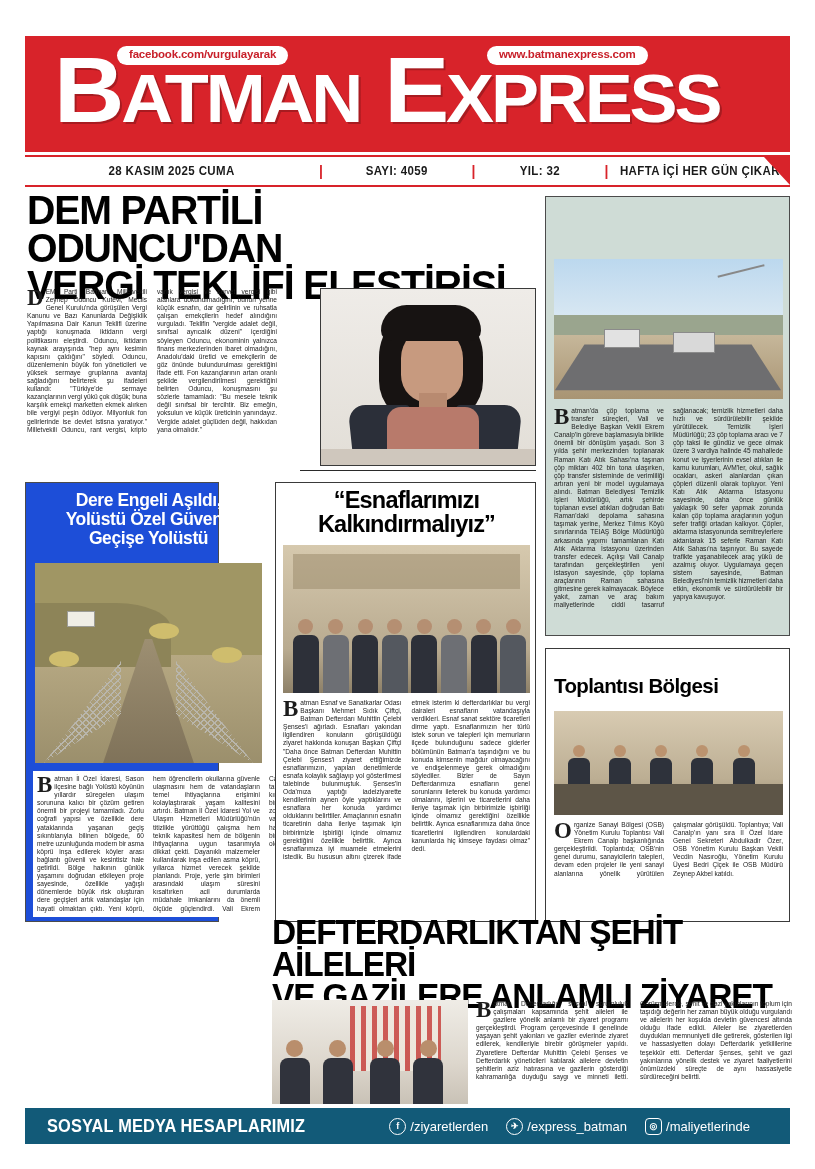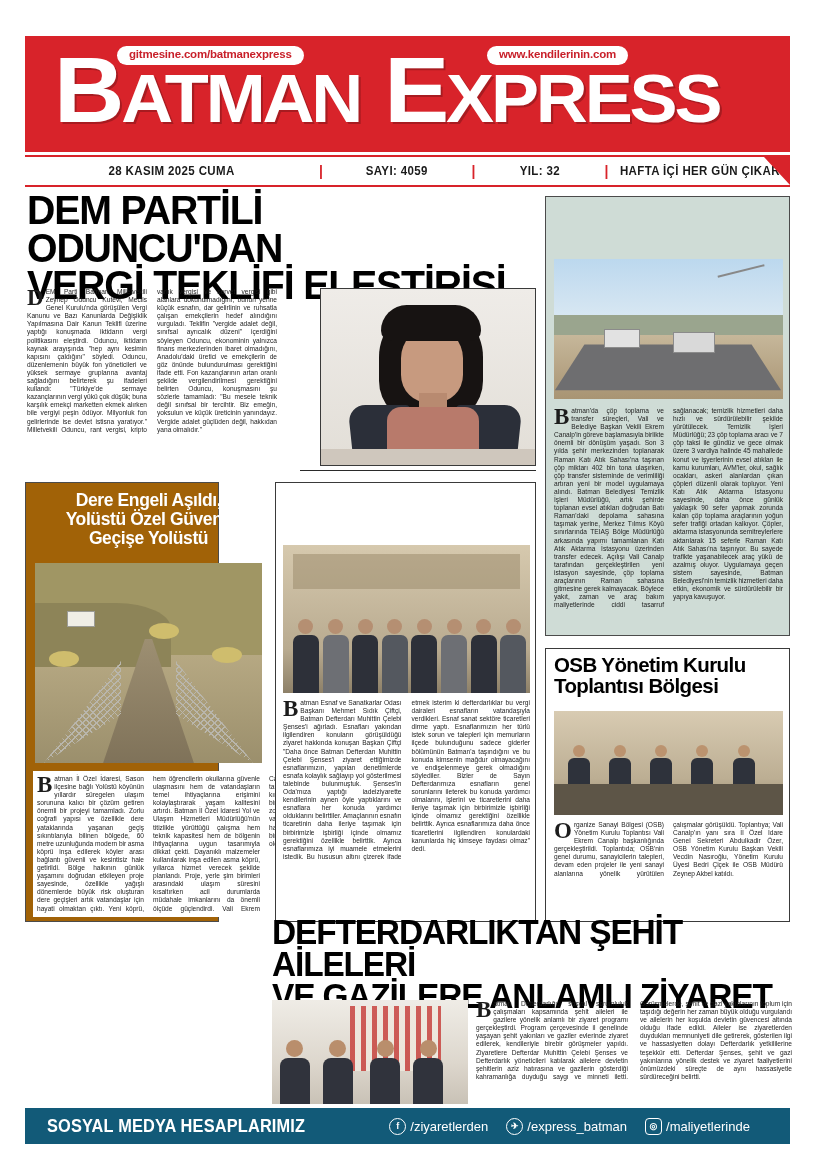--- a/index.html
+++ b/index.html
@@ -231,21 +231,21 @@
     column-gap: 9px;
   }
 
   
   .m1 {
     position: absolute;
     left: 25px;
     top: 482px;
     width: 194px;
     height: 440px;
-    background: #a16207;
+    background: #1d4ed8;
     border: 1px solid #4b4b4b;
     box-sizing: border-box;
   }
   .m1-head {
     position: absolute;
     left: 8px;
     top: 8px;
     width: 229px;
     font-size: 17.5px;
     font-weight: bold;
@@ -487,22 +487,22 @@
   .ph-def .m .hd { width:17px; height:17px; border-radius:50%; background:#b98e6c; margin:0 auto 1px; }
   .ph-def .m .bd { width:30px; height:46px; background:#30333c; border-radius:8px 8px 0 0; }
 </style>
 </head>
 <body>
 
 <div class="page">
 
   <div class="masthead">
     <div class="masthead-inner">
-      <div class="social-pill pill-fb">gitmesine.com/batmanexpress</div>
-      <div class="social-pill pill-web">www.kendilerinin.com</div>
+      <div class="social-pill pill-fb">facebook.com/vurgulayarak</div>
+      <div class="social-pill pill-web">www.batmanexpress.com</div>
       <div class="logo-wrap">
         <div class="logo-text">
           B<span class="small-caps">ATMAN</span> E<span class="small-caps">XPRESS</span>
         </div>
       </div>
     </div>
   </div>
 
   <div class="datebar">
     <div class="dseg s1">
@@ -571,20 +571,24 @@
       <div class="deck"></div>
         <div class="meshL"></div>
         <div class="meshR"></div>
     </div>
     <div class="m1-body">
       <div class="m1-cols body-col dropcap">Batman İl Özel İdaresi, Sason ilçesine bağlı Yolüstü köyünün yıllardır süregelen ulaşım sorununa kalıcı bir çözüm getiren önemli bir projeyi tamamladı. Zorlu coğrafi yapısı ve özellikle dere yataklarında yaşanan geçiş sıkıntılarıyla bilinen bölgede, 60 metre uzunluğunda modern bir asma köprü inşa edilerek köyler arası bağlantı güvenli ve kesintisiz hale getirildi. Bölge halkının günlük yaşamını doğrudan etkileyen proje sayesinde, özellikle yağışlı dönemlerde büyük risk oluşturan dere geçişleri artık vatandaşlar için hayati olmaktan çıktı. Yeni köprü, hem öğrencilerin okullarına güvenle ulaşmasını hem de vatandaşların temel ihtiyaçlarına erişimini kolaylaştırarak yaşam kalitesini artırdı. Batman İl Özel İdaresi Yol ve Ulaşım Hizmetleri Müdürlüğü'nün titizlikle yürüttüğü çalışma hem teknik kapasitesi hem de bölgenin ihtiyaçlarına uygun tasarımıyla dikkat çekti. Dayanıklı malzemeler kullanılarak inşa edilen asma köprü, yıllarca hizmet verecek şekilde planlandı. Proje, yerle şim birimleri arasındaki ulaşım süresini kısaltırken acil durumlarda müdahale imkanlarını da önemli ölçüde güçlendirdi. Vali Ekrem Canalp, Yolüstü köyünde tamamlanan asma köprü projesinin kırsal altyapı çalışmalarının önemli bir parçası olduğunu vurgulayarak, zorlu coğrafi koşullara rağmen vatandaşların güvenli ulaşım hakkına kavuşmasının önceliklerden biri olduğunu hedeflerinden biri olduğunu belirtti.</div>
     </div>
   </div>
 
   <div class="m2">
+    <div class="m2-head">
+      <span>“Esnaflarımızı</span><br>
+      <span>Kalkındırmalıyız”</span>
+    </div>
     <div class="m2-photo photo ph-group">
       <div class="bg"></div>
         <div class="shelf"></div>
       <div class="p" style="left:4%">
           <div class="hd"></div>
           <div class="bd"></div>
         </div>
       <div class="p grey" style="left:16%">
           <div class="hd"></div>
           <div class="bd"></div>
@@ -612,21 +616,21 @@
       <div class="p light" style="left:88%">
           <div class="hd"></div>
           <div class="bd"></div>
         </div>
     </div>
     <div class="m2-cols body-col dropcap">Batman Esnaf ve Sanatkarlar Odası Başkanı Mehmet Sıdık Çiftçi, Batman Defterdarı Muhittin Çelebi Şenses'i ağırladı. Esnafları yakından ilgilendiren konuların görüşüldüğü ziyaret hakkında konuşan Başkan Çiftçi "Daha önce Batman Defterdarı Muhittin Çelebi Şenses'i ziyaret ettiğimizde esnaflarımızın, yapılan denetimlerde esnafa kolaylık sağlayıp yol gösterilmesi talebinde bulunmuştuk. Şenses'in Oda'mıza yaptığı iadeiziyarette kendilerinin aynen öyle yaptıklarını ve esnaflara her konuda yardımcı olduklarını belirttiler. Amaçlarının esnafın ticaretinin daha ileriye taşımak için birbirimizle işbirliği içinde olmamız gerektiğini özellikle belirttik. Ayrıca esnaflarımıza iyi muamele etmelerini istedik. Bu hususun altını çizerek ifade etmek isterim ki defterdarlıklar bu vergi dairaleri esnafların vatandaşıyla verdikleri. Esnaf sanat sektöre ticaretleri dirme yaptı. Esnaflarımızın her türlü istek sorun ve talepleri için memurların ilçede bulunduğunu sadece giderler bölümünün Batman'a taşındığını ve bu konuda kimsenin mağdur olmayacağını ve endişelenmeye gerek olmadığını söylediler. Bizler de Sayın Defterdarımıza esnafların genel sorunlarını ileterek bu konuda yardımcı olmalarını, işlerini ve ticaretlerini daha ileriye taşımak için birbirimizle işbirliği içinde olmamız gerektiğini özellikle belirttik. Ayrıca esnaflarımıza daha önce ticaretlerini ilgilendiren konulardaki kanunlarda hiç kimseye faydası olmaz" dedi.</div>
   </div>
 
   <div class="r2">
     <div class="r2-head">
-      <span>OSB Yönetim Kurulu</span><br>
+      <br>
       <span>Toplantısı Bölgesi</span>
     </div>
     <div class="r2-photo photo ph-osb">
       <div class="wall2"></div>
       <div class="pp" style="left:6%">
           <div class="hd"></div>
           <div class="bd"></div>
         </div>
       <div class="pp" style="left:24%">
           <div class="hd"></div>

